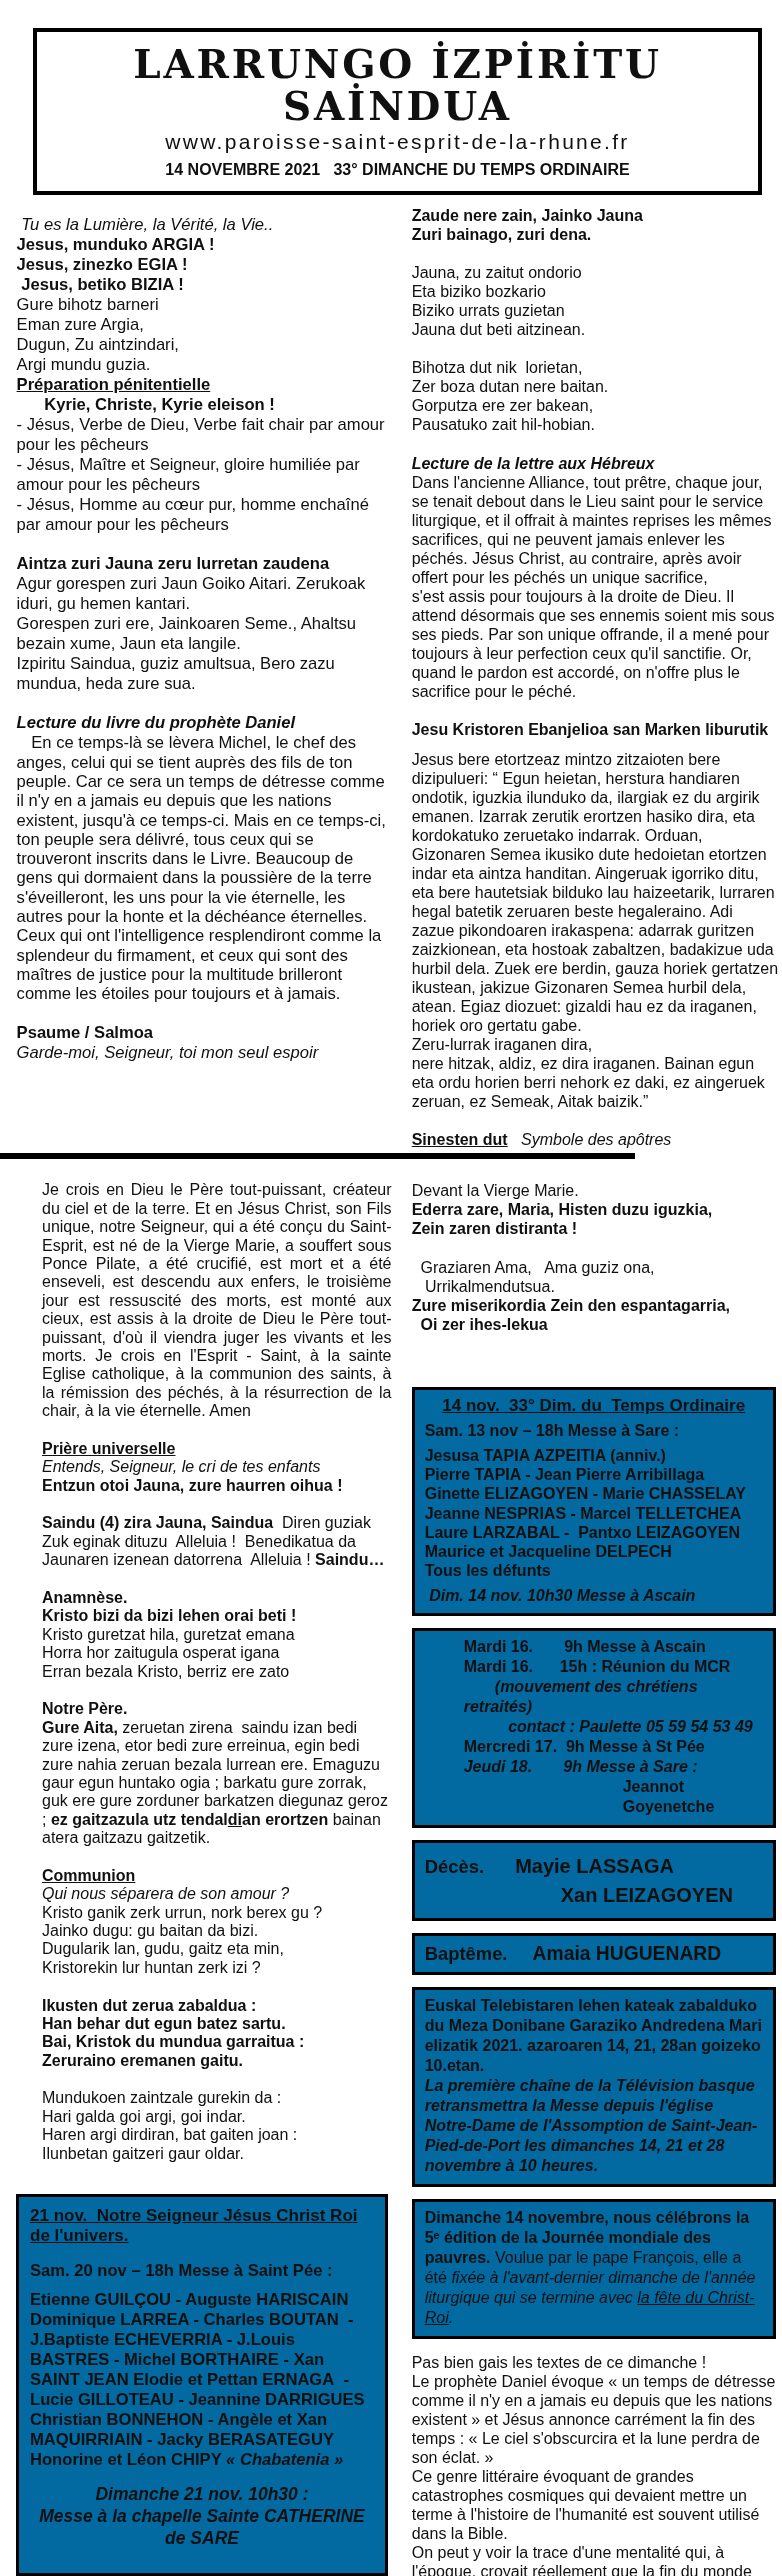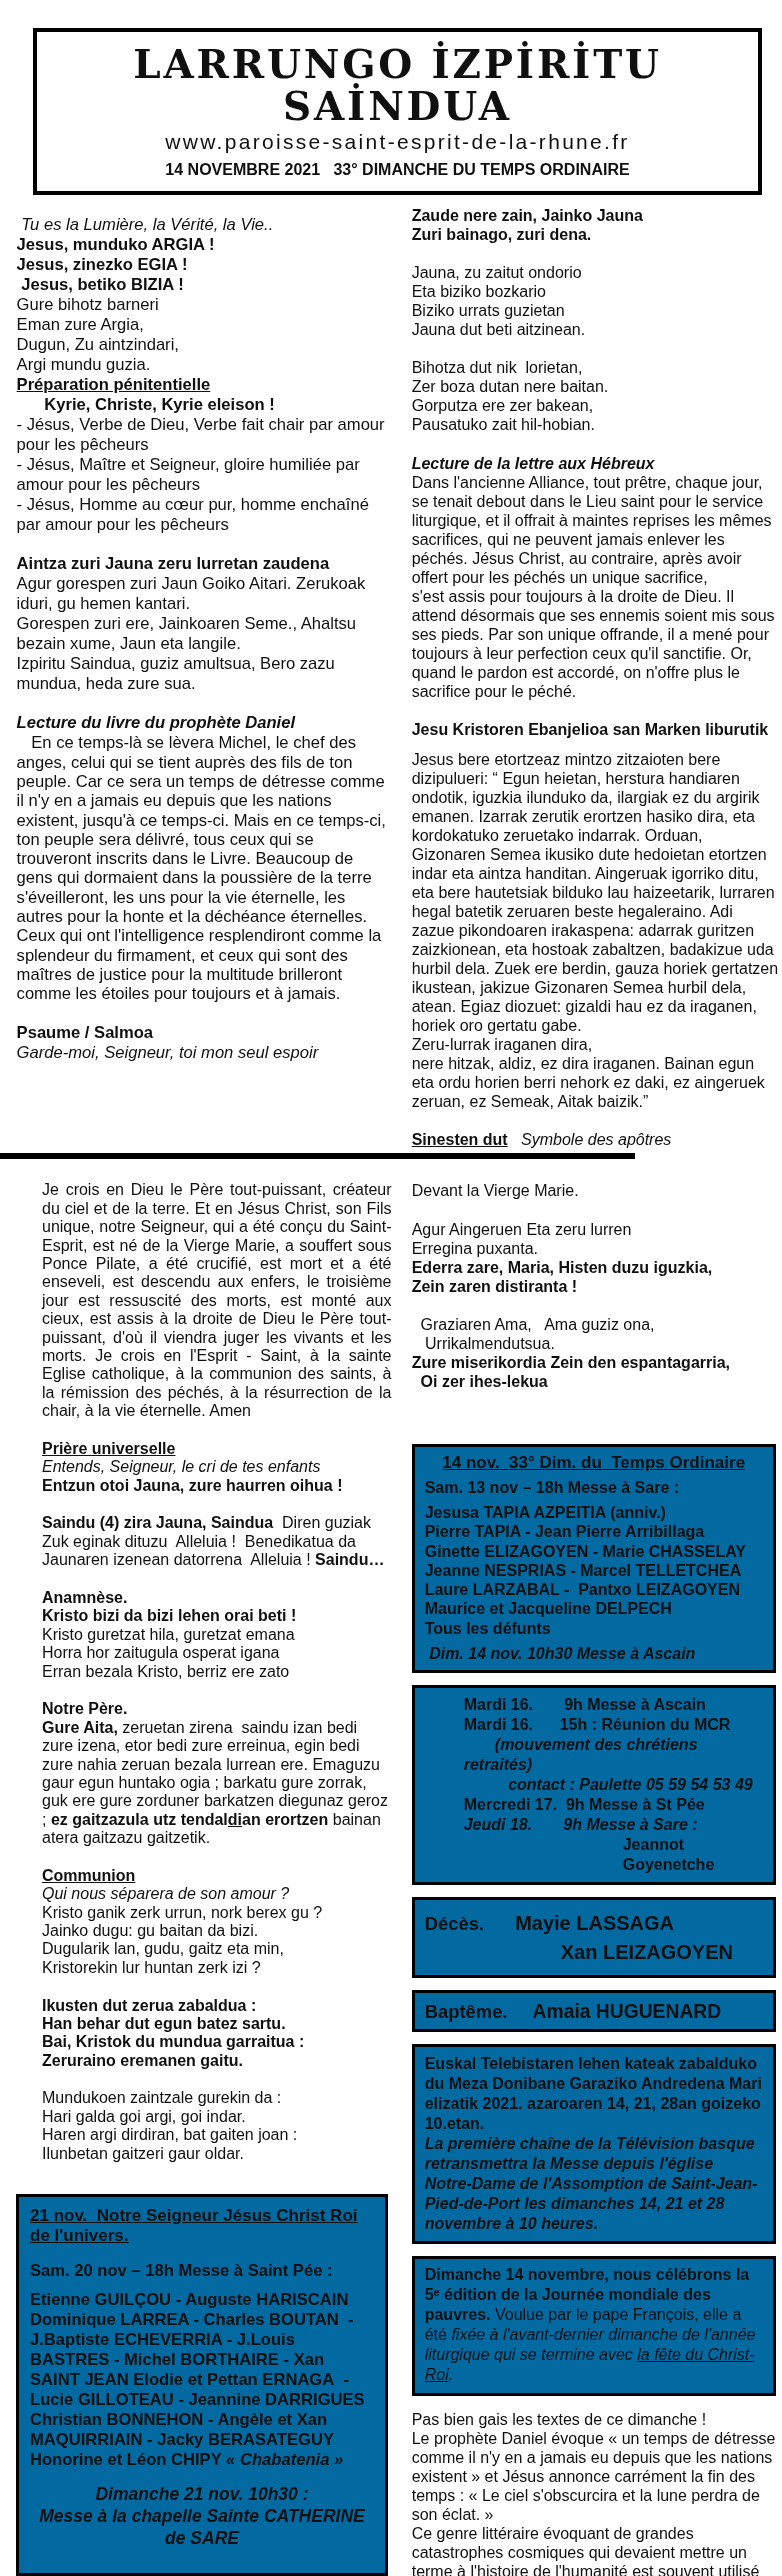--- a/index.html
+++ b/index.html
@@ -171,22 +171,20 @@
           <div>Dimanche 21 nov. 10h30 :</div>
           <div>Messe à la chapelle Sainte CATHERINE de SARE</div>
         </div>
 
       </div>
 
     </div>
 
     <div class="colR">
       <div>Devant la Vierge Marie.</div>
-      <div class="pre" style="margin-top:19.3px;">Agur Aingeruen Eta zeru lurren
-Erregina puxanta.</div>
       <div class="pre b">Ederra zare, Maria, Histen duzu iguzkia,
 Zein zaren distiranta !</div>
       <div class="pre" style="margin-top:19.3px;">&nbsp;&nbsp;Graziaren Ama,&nbsp;&nbsp; Ama guziz ona,
 &nbsp;&nbsp;&nbsp;Urrikalmendutsua.</div>
       <div class="pre b" style="margin-bottom:53px;">Zure miserikordia Zein den espantagarria,
 &nbsp;&nbsp;Oi zer ihes-lekua</div>
 
       <div class="box rbox">
         <div class="rbox-title"><span>14 nov.&nbsp; 33° Dim. du&nbsp; Temps Ordinaire</span></div>
         <div>Sam. 13 nov – 18h Messe à Sare :</div>

